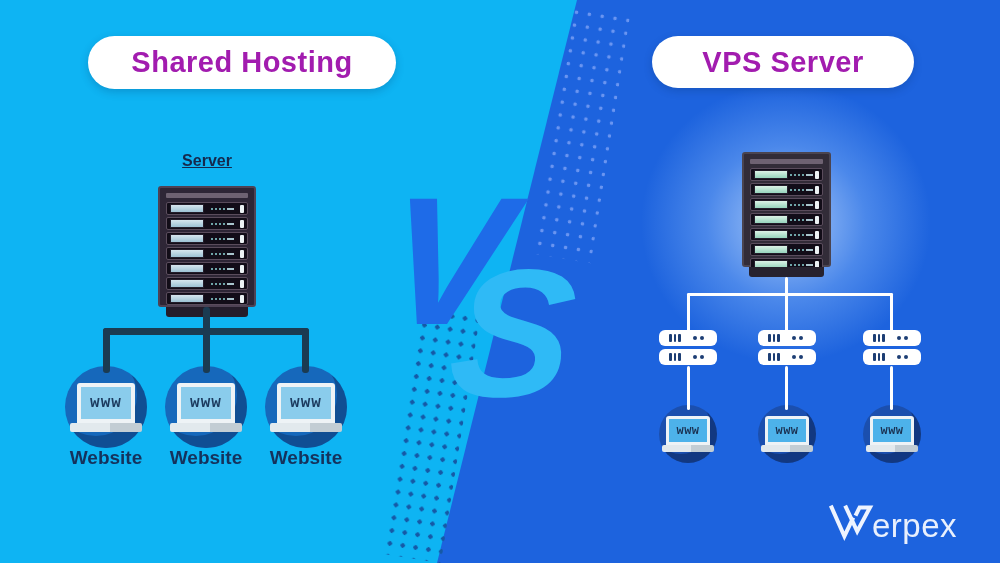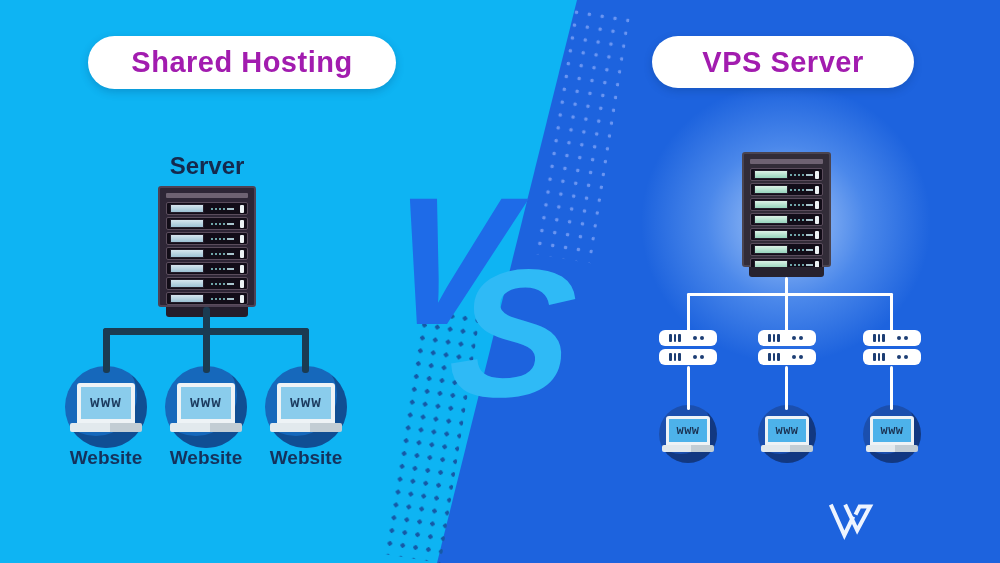--- a/index.html
+++ b/index.html
@@ -46,21 +46,21 @@
     position:absolute;background:#ffffff;border-radius:27px;
     display:flex;align-items:center;justify-content:center;
     box-shadow:0 3px 8px rgba(0,40,90,.22);
   }
   .pill-left{left:88px;top:36px;width:308px;height:53px;}
   .pill-right{left:652px;top:36px;width:262px;height:52px;}
   .pill span{font-size:29px;font-weight:800;color:#a21caf;letter-spacing:.5px;}
 
   .server-label{
     position:absolute;left:147px;top:152px;width:120px;text-align:center;
-    font-size:24px;font-weight:800;color:#15294d;
+    font-size:16px;font-weight:800;color:#15294d;text-decoration:underline;
   }
 
   
   .rack{position:absolute;border-radius:3px;padding:5px 6px 0 6px;box-sizing:border-box;}
   .rack-left{left:158px;top:186px;width:98px;height:121px;background:#2e2636;border:2px solid #4e4254;}
   .rack-right{left:742px;top:152px;width:89px;height:115px;background:#322c38;border:2px solid #4a4450;}
   .rack-cap{height:5px;background:#6e6272;border-radius:1px;margin-bottom:4px;}
   .rack-row{
     height:11px;background:#120d18;border:1px solid #5a4c5c;border-radius:2px;
     display:flex;align-items:center;justify-content:space-between;
@@ -447,15 +447,16 @@
 
   <div class="wire-r" style="left:687px;top:366px;width:3px;height:44px;"></div>
   <div class="wire-r" style="left:785px;top:366px;width:3px;height:44px;"></div>
   <div class="wire-r" style="left:890px;top:366px;width:3px;height:44px;"></div>
 
   <div class="logo">
     <svg width="48" height="46" viewBox="0 0 60 54">
       <path d="M7 10 L23 46 L33 25" fill="none" stroke="#eef4ff" stroke-width="5" stroke-linecap="square"></path>
       <path d="M25 10 L39 40 L55 10 L42 10 L38 18" fill="none" stroke="#eef4ff" stroke-width="5" stroke-linecap="square"></path>
     </svg>
+    <span class="logo-text">erpex</span>
   </div>
 
 </div>
 
 </body></html>

